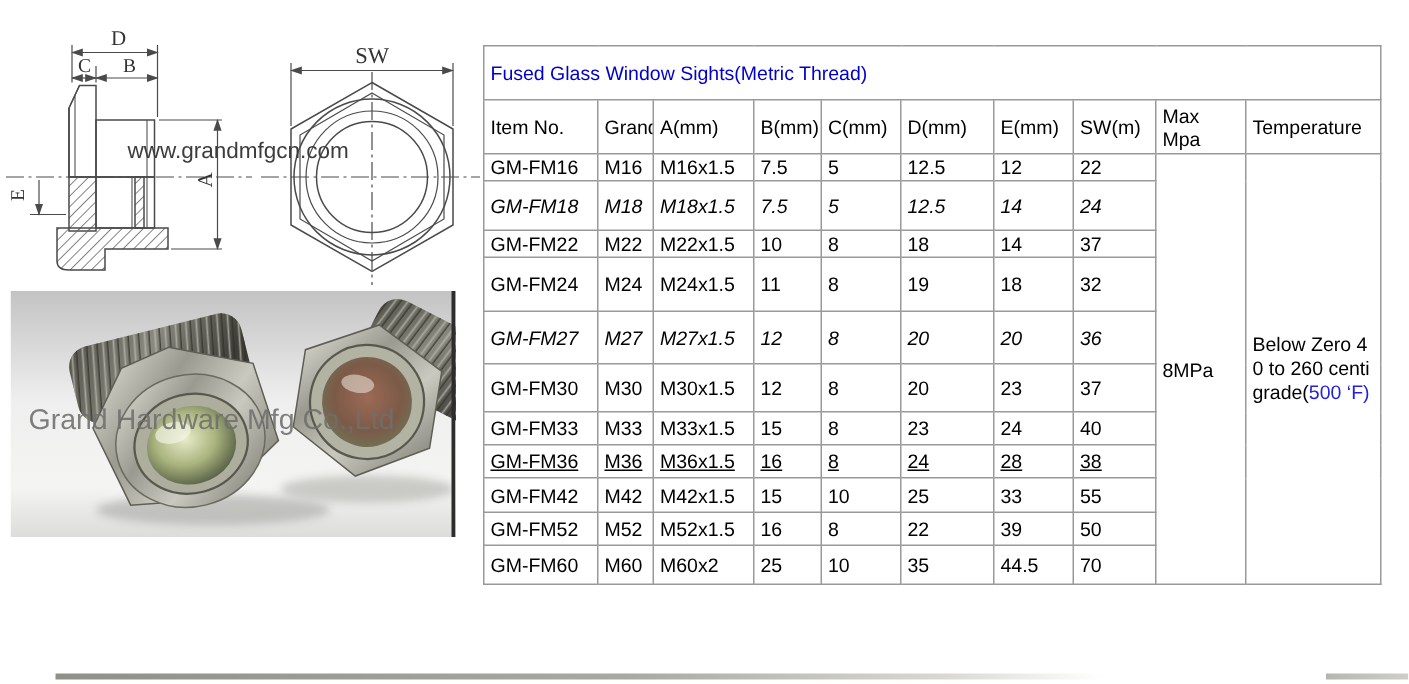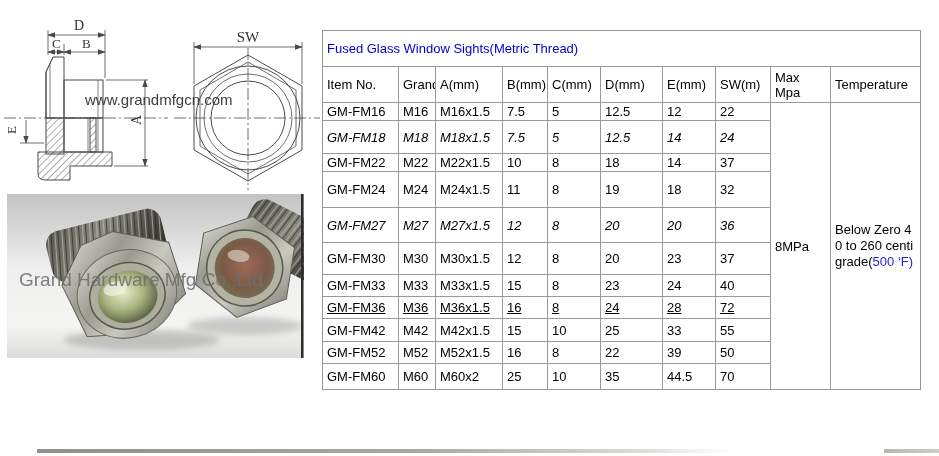--- a/index.html
+++ b/index.html
@@ -290,21 +290,21 @@
             <td>40</td>
           </tr>
           <tr style="height: 22px; text-decoration: underline;">
             <td>GM-FM36</td>
             <td>M36</td>
             <td>M36x1.5</td>
             <td>16</td>
             <td>8</td>
             <td>24</td>
             <td>28</td>
-            <td>72</td>
+            <td>38</td>
           </tr>
           <tr style="height: 23px; padding-left: 11px;">
             <td>GM-FM42</td>
             <td>M42</td>
             <td>M42x1.5</td>
             <td>15</td>
             <td>10</td>
             <td>25</td>
             <td>33</td>
             <td>55</td>

